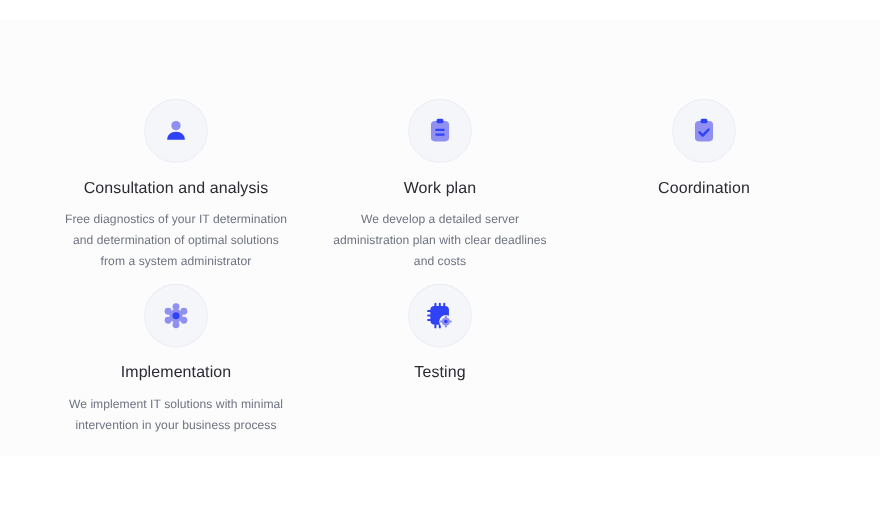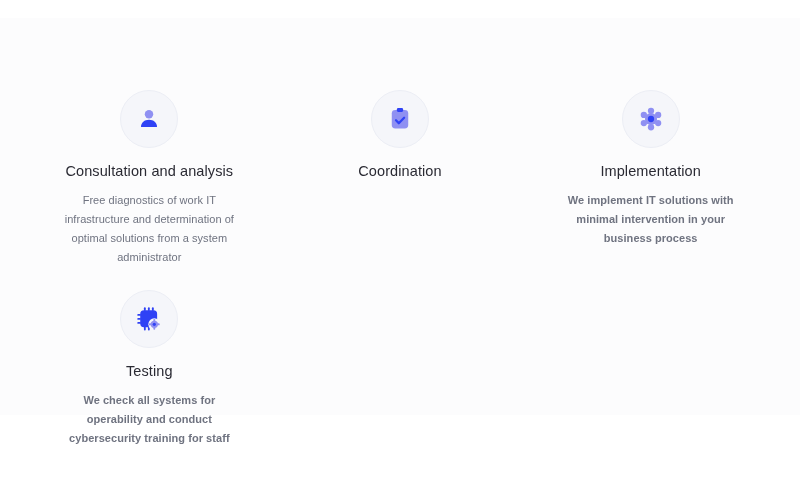--- a/index.html
+++ b/index.html
@@ -35,21 +35,20 @@
   .grid {
     position: absolute;
     left: 40px;
     top: 72px;
     width: 720px;
     display: grid;
     grid-template-columns: repeat(3, 1fr);
     grid-template-rows: 168px 168px;
     column-gap: 0px;
     row-gap: 0px;
-    gap: 32px;
   }
 
   .card {
     display: flex;
     flex-direction: column;
     align-items: center;
     padding: 0 14px;
     box-sizing: border-box;
     text-align: center;
   }
@@ -86,44 +85,57 @@
     line-height: 19px;
     color: #6f7380;
     font-weight: 400;
     max-width: 212px;
     letter-spacing: 0.05px;
   }
 
   
   .row2 .card-desc {
     max-width: 208px;
-    font-weight: bold;
   }
 </style>
 </head>
 <body>
 
 <div class="page">
   <div class="section">
 
     <div class="grid">
 
       <div class="card">
         <div class="icon-circle">
           <span>
             <svg width="26" height="26" viewBox="0 0 24 24" aria-hidden="true">
               <circle cx="12" cy="7.6" r="3.9" fill="#8f90f2"></circle>
               <path d="M4.6 19.4c0-4.1 3.3-6.6 7.4-6.6s7.4 2.5 7.4 6.6z" fill="#2f42f5"></path>
             </svg>
           </span>
         </div>
         <div class="card-title">Consultation and analysis</div>
-        <div class="card-desc">Free diagnostics of work IT infrastructure and determination of optimal solutions from a system administrator</div>
-      </div>
-
+        <div class="card-desc">Free diagnostics of your IT determination and determination of optimal solutions from a system administrator</div>
+      </div>
+
+      <div class="card">
+        <div class="icon-circle">
+          <span>
+            <svg width="26" height="26" viewBox="0 0 24 24" aria-hidden="true">
+              <rect x="4.4" y="3.6" width="15.2" height="17.2" rx="3.2" fill="#8f90f2"></rect>
+              <rect x="9.1" y="1.9" width="5.8" height="3.6" rx="1.3" fill="#2f42f5"></rect>
+              <rect x="8.0" y="10.2" width="8.0" height="1.9" rx="0.95" fill="#2f42f5"></rect>
+              <rect x="8.0" y="14.2" width="8.0" height="1.9" rx="0.95" fill="#2f42f5"></rect>
+            </svg>
+          </span>
+        </div>
+        <div class="card-title">Work plan</div>
+        <div class="card-desc">We develop a detailed server administration plan with clear deadlines and costs</div>
+      </div>
 
       <div class="card">
         <div class="icon-circle">
           <span>
             <svg width="26" height="26" viewBox="0 0 24 24" aria-hidden="true">
               <rect x="4.4" y="3.6" width="15.2" height="17.2" rx="3.2" fill="#8f90f2"></rect>
               <rect x="9.1" y="1.9" width="5.8" height="3.6" rx="1.3" fill="#2f42f5"></rect>
               <path d="M8.3 13.2l2.6 2.7 4.9-5.0" fill="none" stroke="#2f42f5" stroke-width="2.1" stroke-linecap="round" stroke-linejoin="round"></path>
             </svg>
           </span>
@@ -173,19 +185,18 @@
                 <rect x="16.0" y="11.9" width="1.8" height="2.4" rx="0.8"></rect>
                 <rect x="16.0" y="19.5" width="1.8" height="2.4" rx="0.8"></rect>
                 <rect x="11.9" y="16.0" width="2.4" height="1.8" rx="0.8"></rect>
                 <rect x="19.5" y="16.0" width="2.4" height="1.8" rx="0.8"></rect>
               </g>
               <circle cx="16.9" cy="16.9" r="1.5" fill="#2f42f5"></circle>
             </svg>
           </span>
         </div>
         <div class="card-title">Testing</div>
-        <div class="card-desc">We check all systems for operability and conduct cybersecurity training for staff</div>
       </div>
 
 
     </div>
   </div>
 </div>
 
 </body></html>

